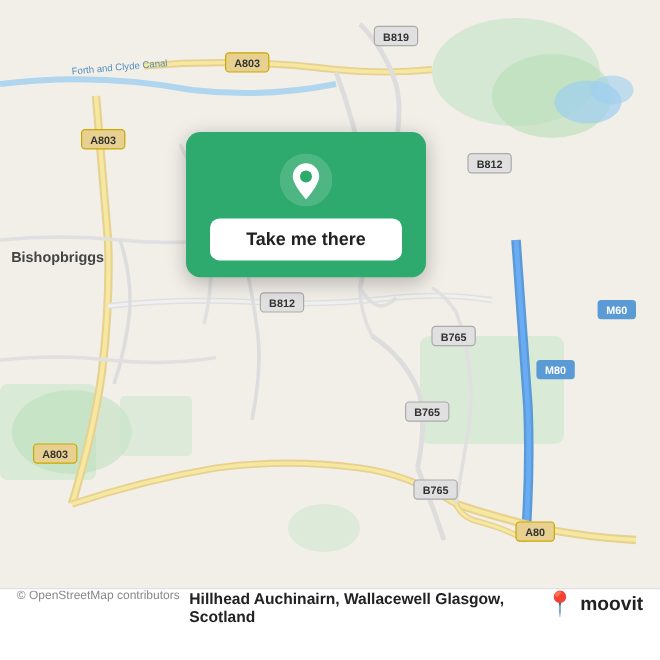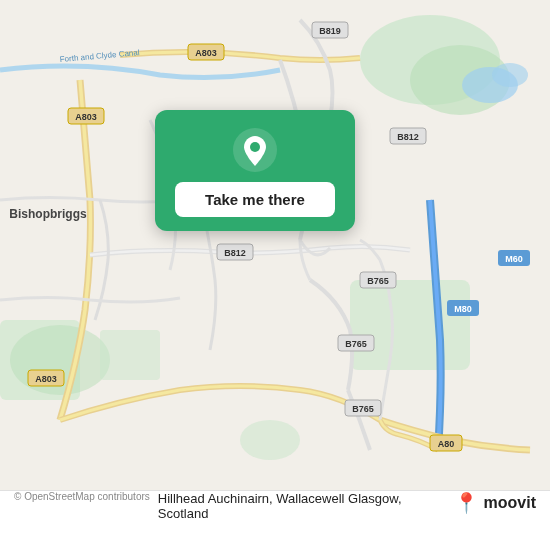--- a/index.html
+++ b/index.html
@@ -74,21 +74,21 @@
     #bottom-bar .copyright {
       font-size: 10px;
       color: #888;
       white-space: nowrap;
     }
 
     #bottom-bar .location-text {
       font-size: 13px;
       color: #222;
       flex: 1;
-      font-weight: 400;
+      font-weight: 700;
     }
 
     #bottom-bar .moovit-logo {
       display: flex;
       align-items: center;
       gap: 4px;
       flex-shrink: 0;
     }
 
     #bottom-bar .moovit-logo .moovit-pin {

